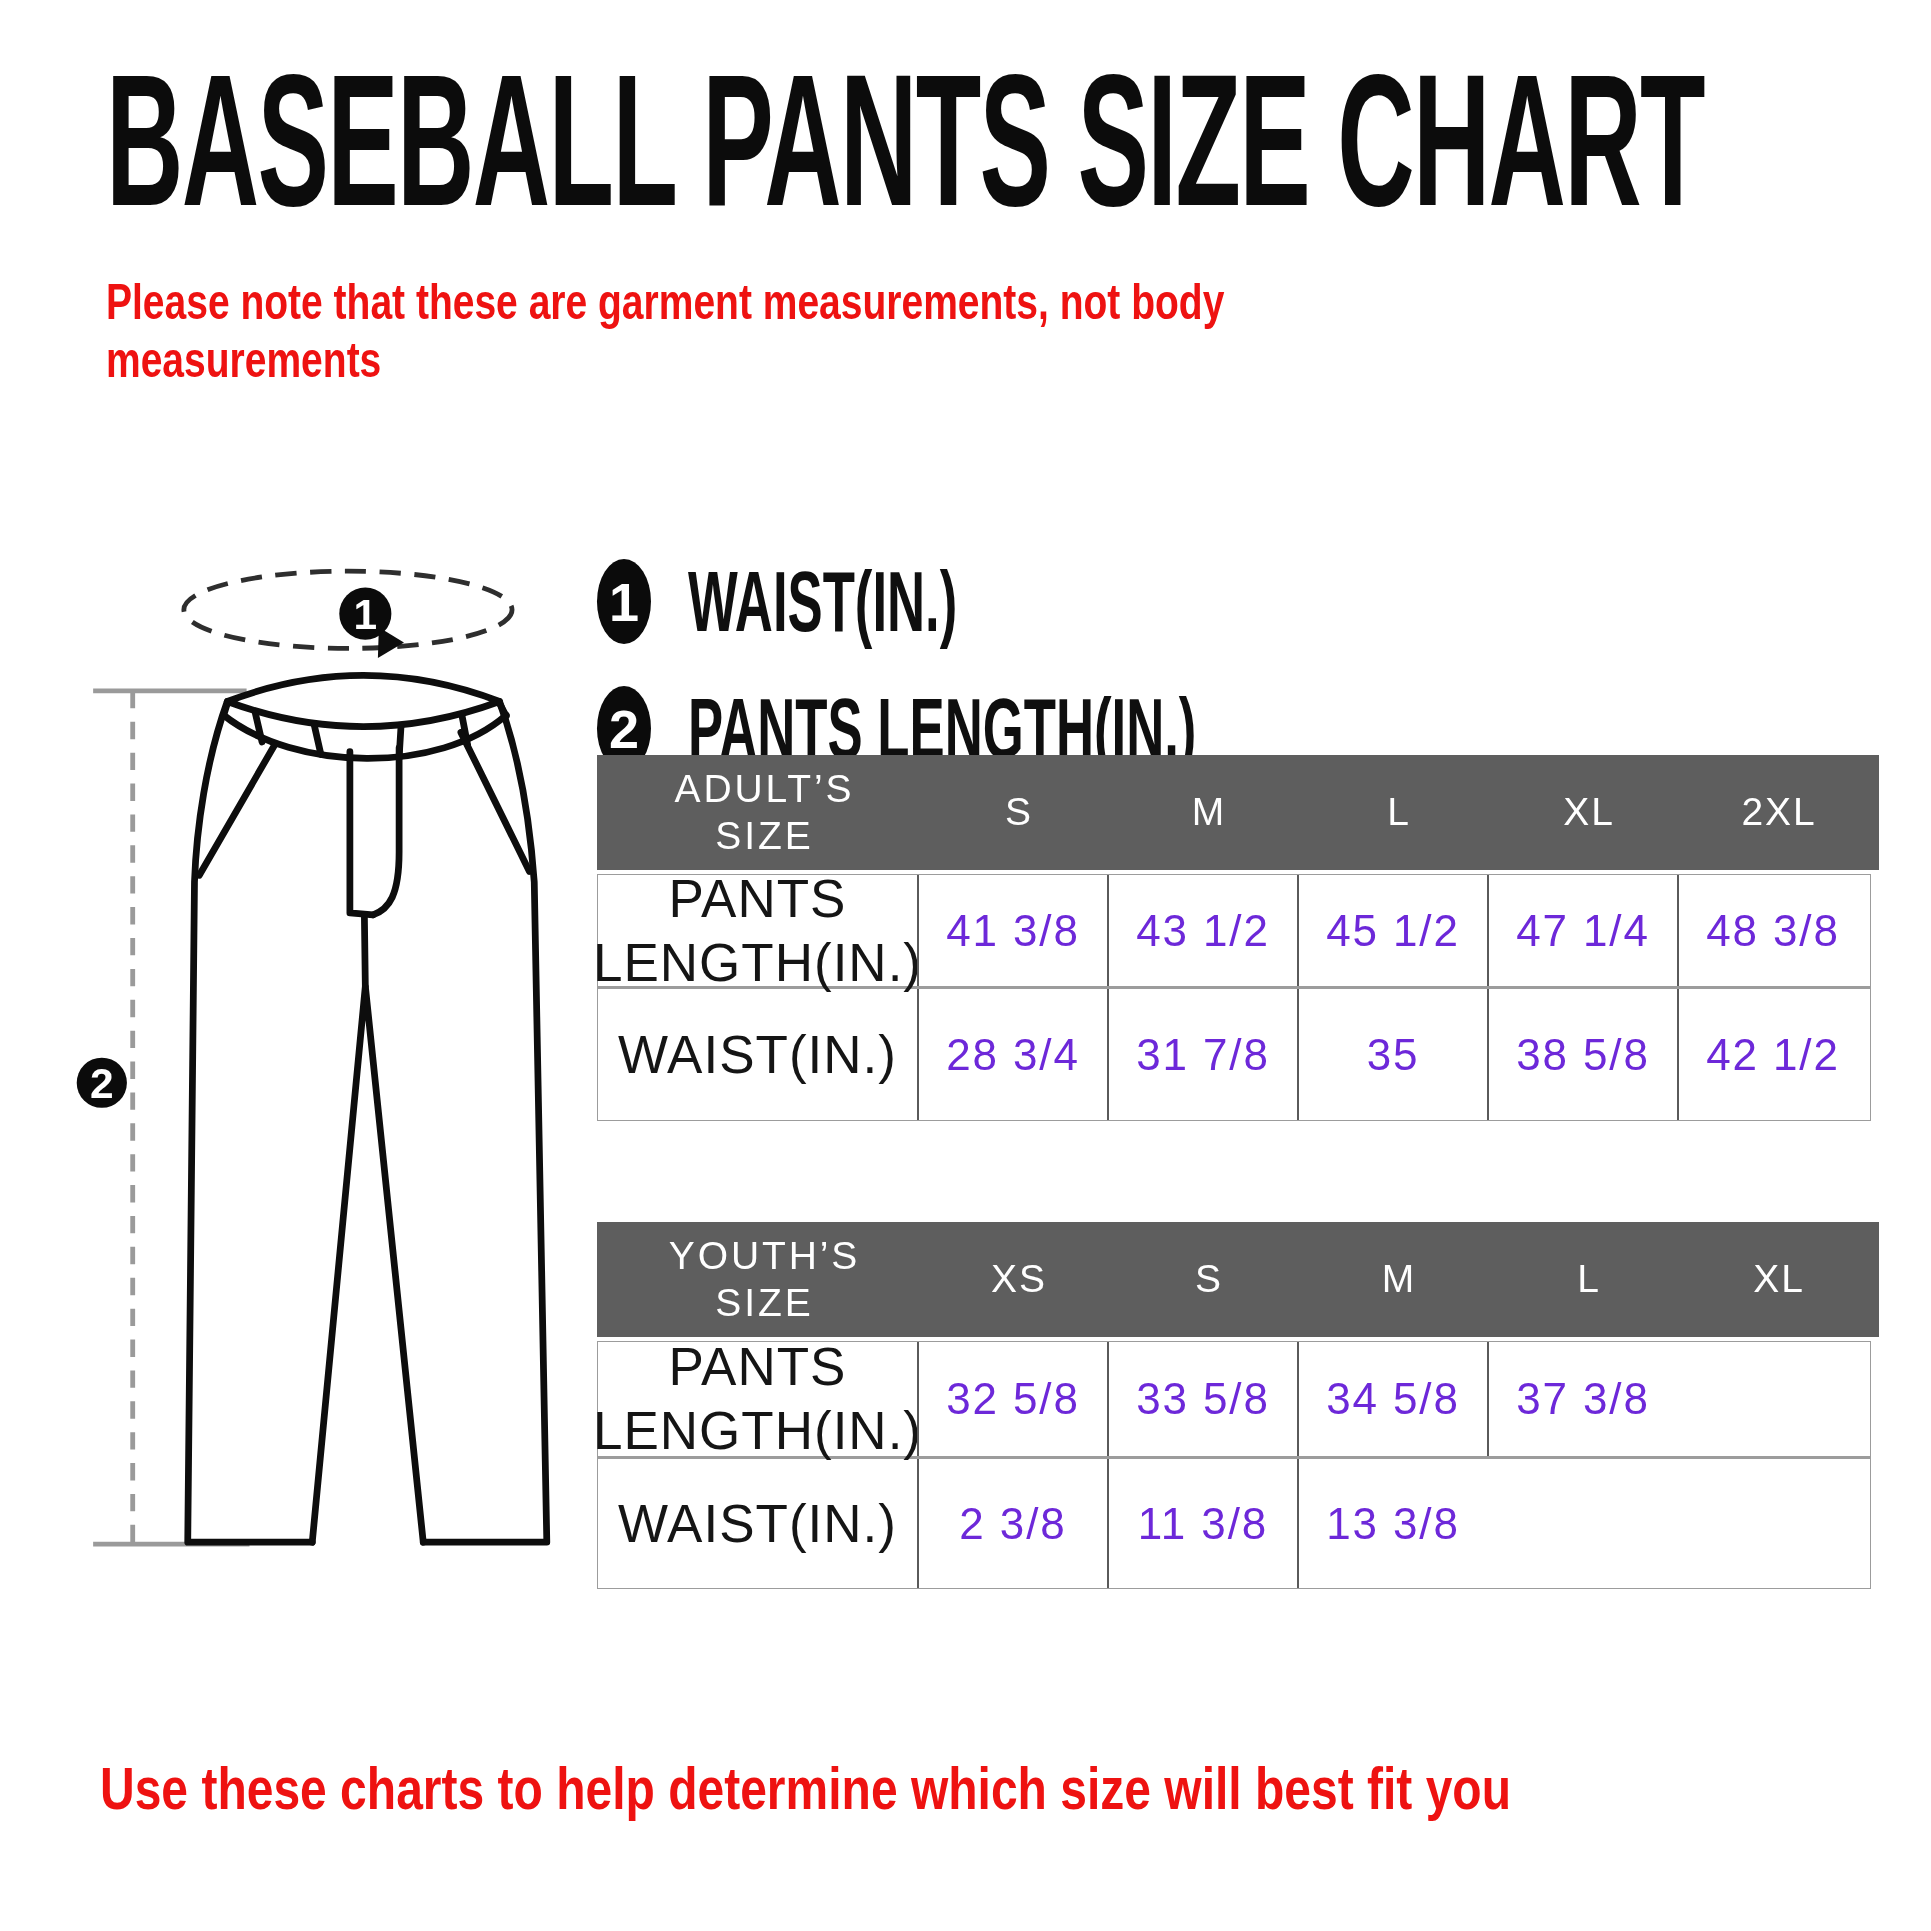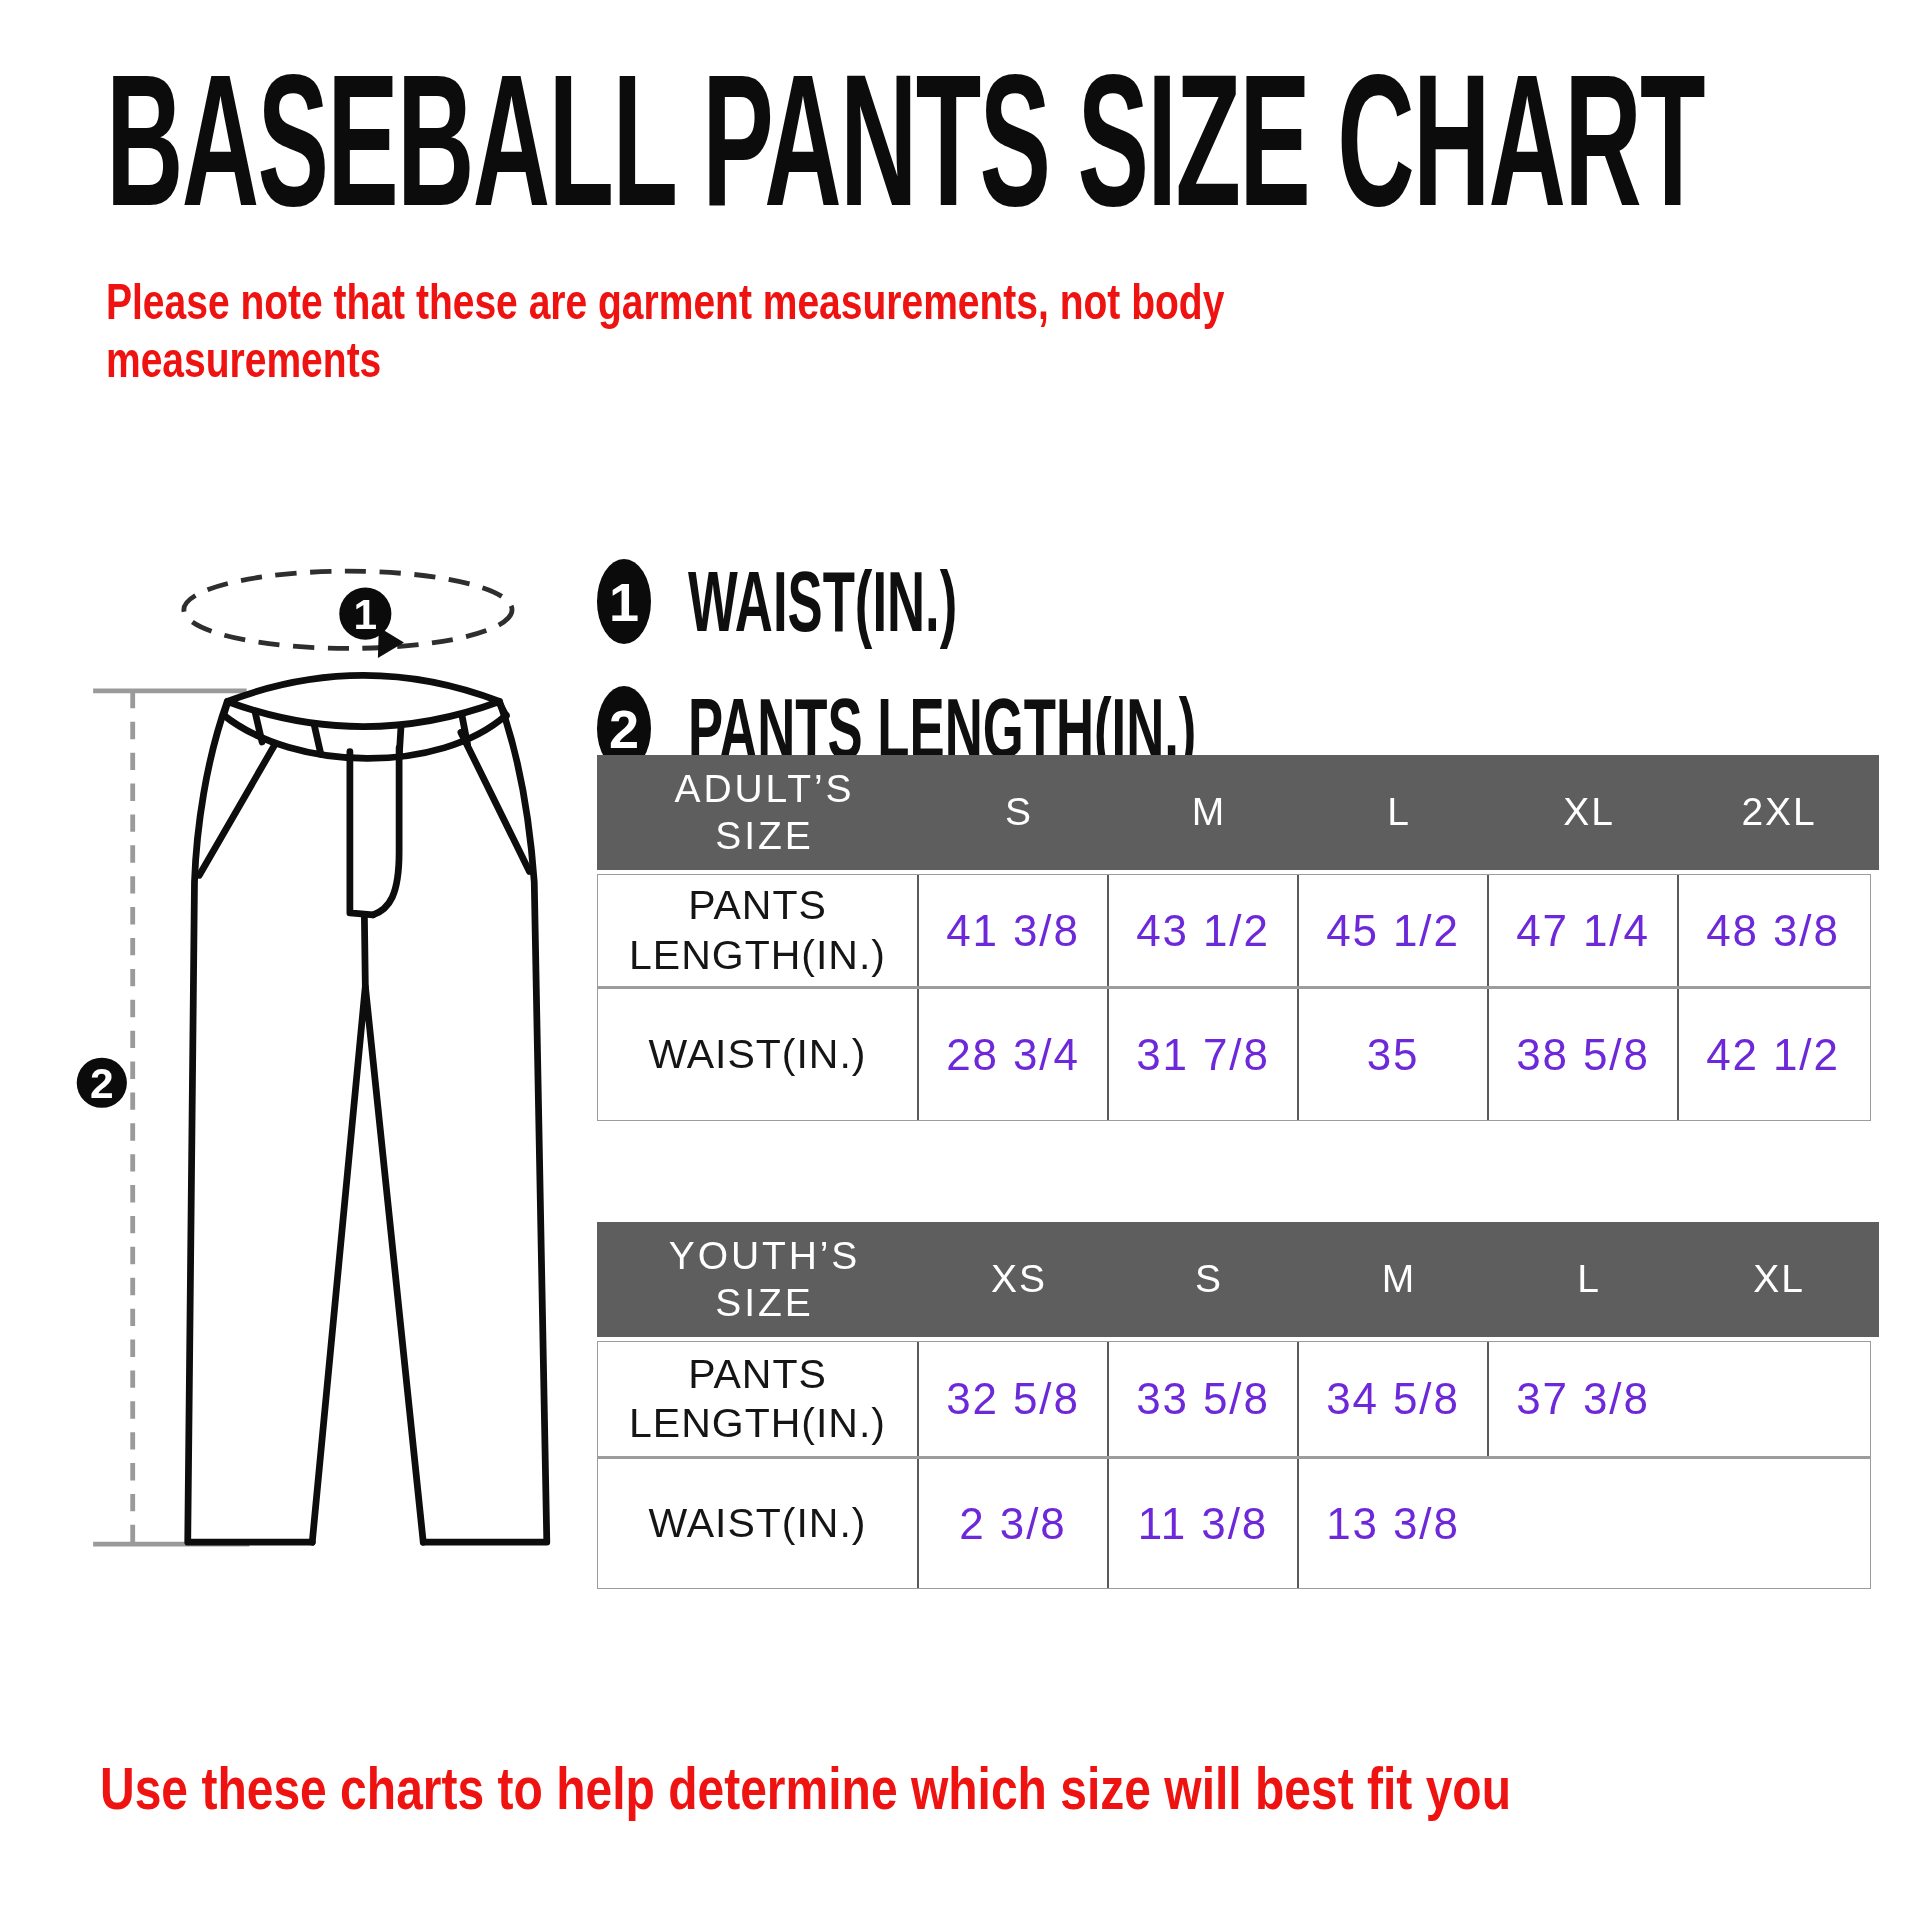--- a/index.html
+++ b/index.html
@@ -67,21 +67,21 @@
   .tr{display:flex;}
   .tr.sep{border-bottom:3.9px solid #9c9c9c;}
   .adult-body .tr.r1{height:111px;}
   .adult-body .tr.r2{height:131px;}
   .youth-body .tr.r1{height:114px;}
   .youth-body .tr.r2{height:129px;}
   .td{
     box-sizing:border-box;display:flex;align-items:center;justify-content:center;
     text-align:center;
   }
-  .td.rowlabel{width:319px;font-size:41px;letter-spacing:1px;line-height:1.2;color:#151515;text-align:center;}
+  .td.rowlabel{width:319px;font-size:53px;letter-spacing:1px;line-height:1.2;color:#151515;text-align:center;}
   .td.val{width:190px;font-size:44px;letter-spacing:1.9px;color:#6d28d9;}
   .td + .td{border-left:2.9px solid #5a5a5a;}
 
   svg text{font-family:"Liberation Sans","DejaVu Sans",sans-serif;}
 </style>
 </head>
 <body>
 
 <div class="canvas">
 

